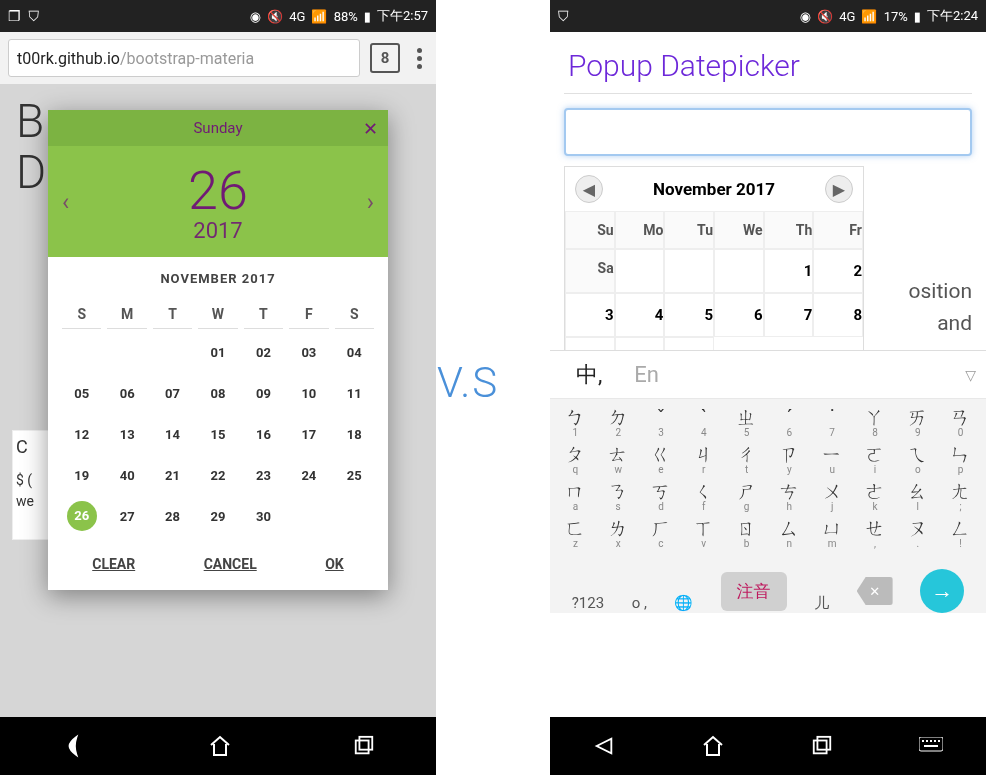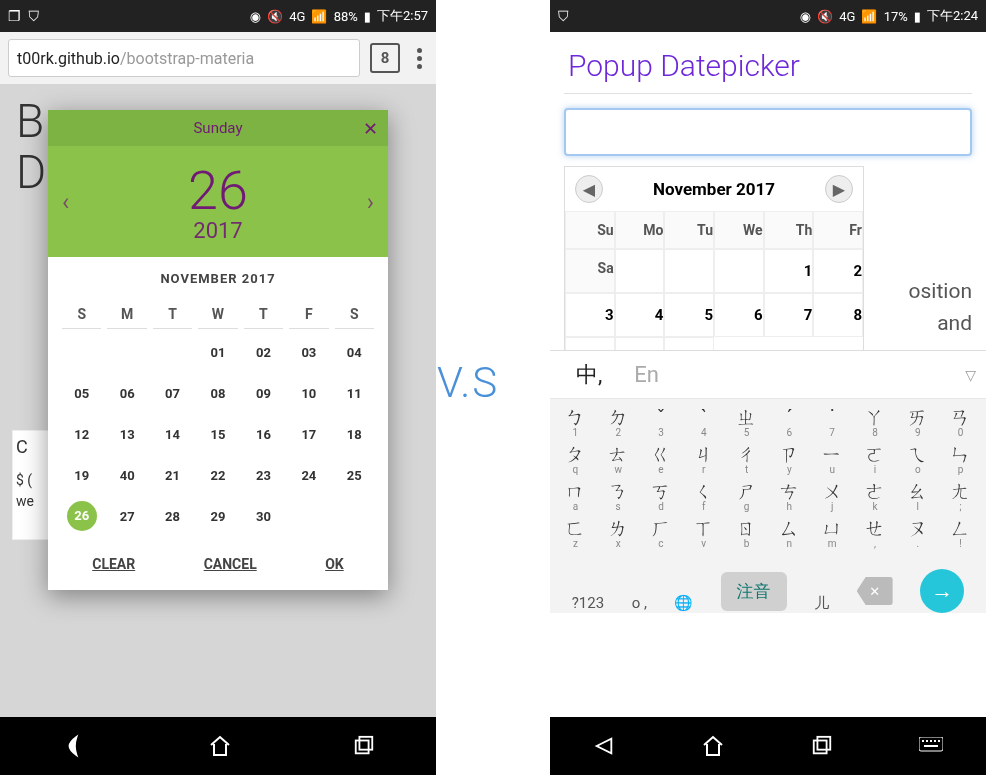--- a/index.html
+++ b/index.html
@@ -68,21 +68,21 @@
 .ime-tab-zh { color:#222; padding:0 16px; }
 .ime-tab-en { color:#aaa; padding:0 16px; }
 .ime-drop { margin-left:auto; color:#999; font-size:14px; }
 .kb { padding:8px 4px 14px 4px; display:flex; flex-direction:column; gap:6px; }
 .kb-row { display:flex; justify-content:space-around; }
 .key { width:38px; text-align:center; }
 .key .sym { font-size:20px; line-height:1; color:#333; }
 .key .sub { font-size:10px; color:#888; }
 .kb-bottom { display:flex; align-items:center; justify-content:space-around; padding:6px 8px 0 8px; }
 .kb-btn { font-size:15px; color:#555;margin-top:24px; }
-.kb-pill { background:#d0d0d0; border-radius:6px; padding:8px 16px; font-size:17px; color:#0f766e; }
+.kb-pill { background:#d0d0d0; border-radius:6px; padding:8px 16px; font-size:17px; color:#be185d; }
 .kb-enter { width:44px; height:44px; border-radius:50%; background:#26c6da; display:flex; align-items:center; justify-content:center; color:#fff; font-size:22px; }
 .kb-bksp { width:36px; height:28px; background:#bbb; border-radius:5px 3px 3px 5px; clip-path:polygon(25% 0,100% 0,100% 100%,25% 100%,0 50%); display:flex; align-items:center; justify-content:center; color:#fff; font-size:13px; }
 
 .navbar-r { position:absolute; bottom:0; left:0; right:0; height:58px; background:#000; display:flex; align-items:center; justify-content:space-around; color:#fff; font-size:20px; }
 
 svg { display:block; }
 </style>
 </head>
 <body>
 

